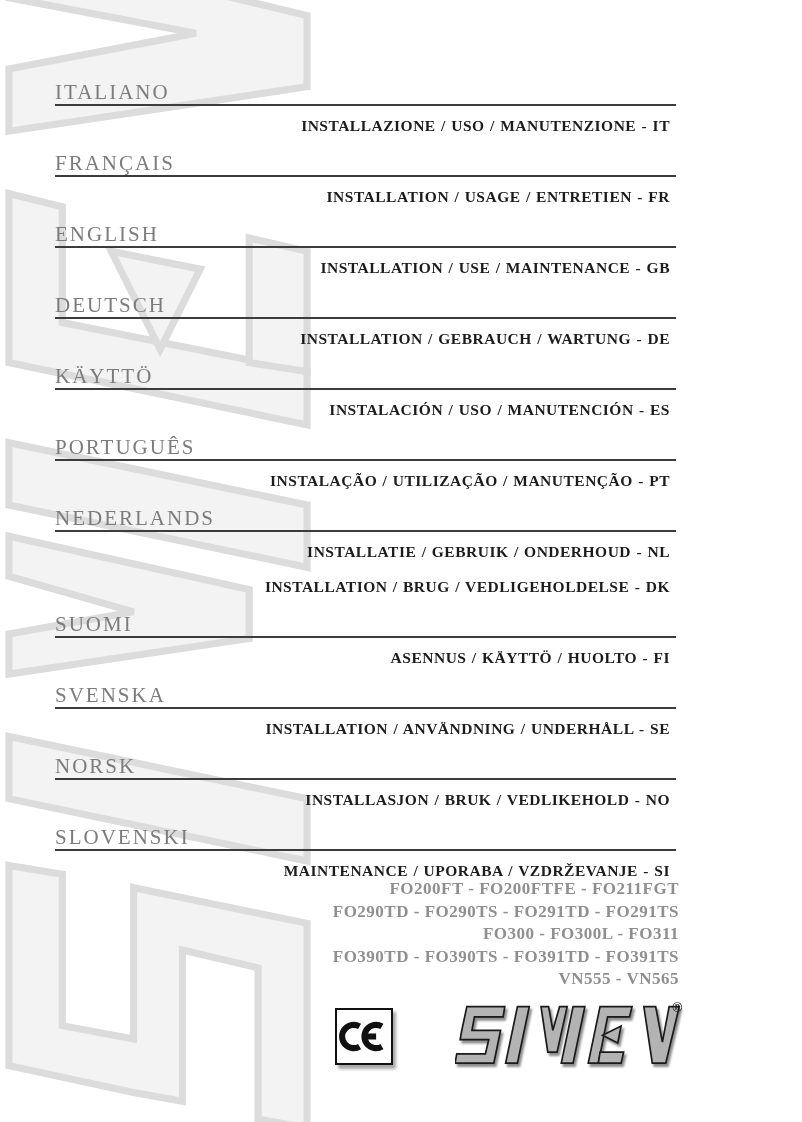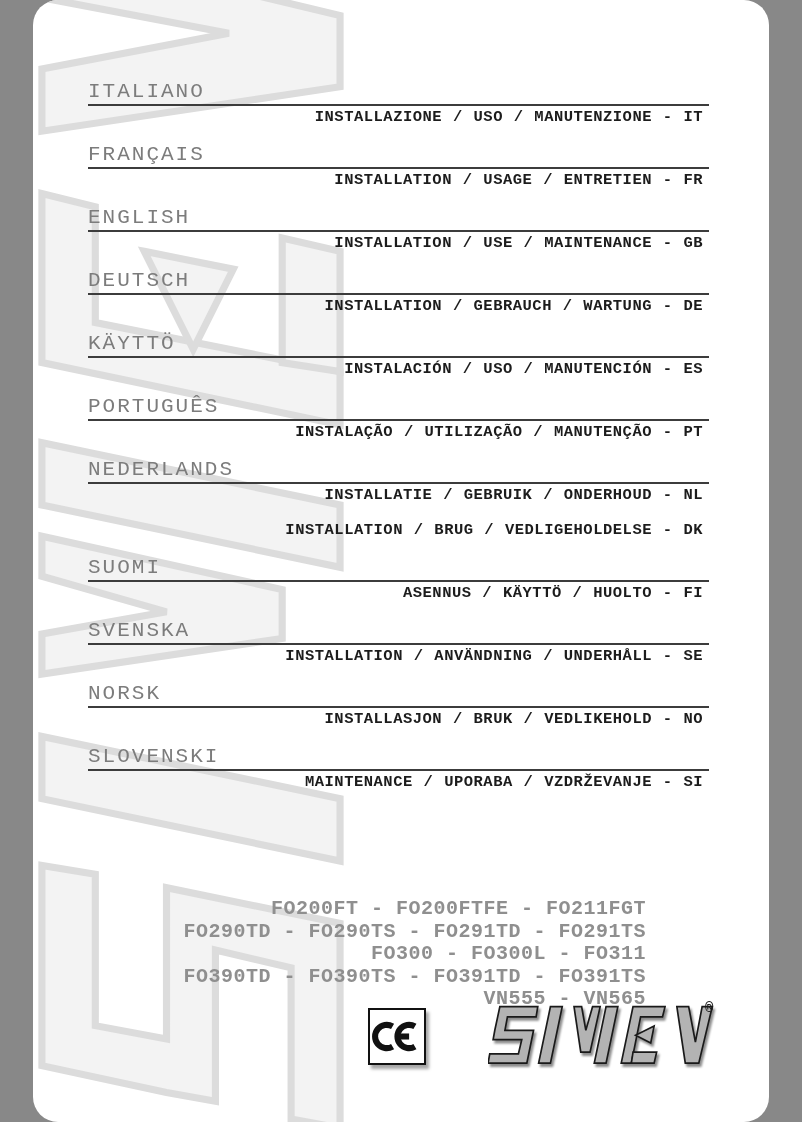--- a/index.html
+++ b/index.html
@@ -1,44 +1,43 @@
 <!DOCTYPE html>
 <html style="--heading: #7c7c7c; --subtitle: #1c1c1c; --models: #8f8f8f; --rule: #3c3c3c; --wm-fill: #f3f3f3; --wm-stroke: #dcdcdc; --logo-fill: #b3b3b3; --logo-stroke: #1a1a1a;"><head>
 <meta charset="utf-8">
 <style>
   :root{
     --heading:#7c7c7c; --subtitle:#1c1c1c; --models:#8f8f8f; --rule:#3c3c3c;
     --wm-fill:#f3f3f3; --wm-stroke:#dcdcdc; --logo-fill:#b3b3b3; --logo-stroke:#1a1a1a;
   }
   html,body{margin:0;padding:0;background:#888;}
   .page{
-    position:relative; width:736px; height:1122px; background:#ffffff;
+    position:relative; width:802px; height:1122px; background:#ffffff;
     overflow:hidden; margin:0 auto;
-    font-family:Liberation Mono, monospace;
-    border-radius:25px;
+    font-family:Liberation Serif, serif;
   }
   
   .watermark{position:absolute; left:0; top:0; pointer-events:none;}
   .wm-use{fill:var(--wm-fill); stroke:var(--wm-stroke); stroke-width:1.6;}
   
   .lang-list{position:absolute; left:55px; top:80px; width:621px;}
   .lang-block{margin-bottom:16px;}
   .lang-heading{
     font-size:21px; line-height:24px; letter-spacing:2px; font-weight:400;
     color:var(--heading); border-bottom:2px solid var(--rule); padding-bottom:0;
   }
   .lang-subtitle{
-    margin-top:2px; font-size:15.5px; line-height:19px; font-weight:bold;
+    margin-top:10px; font-size:15.5px; line-height:19px; font-weight:bold;
     letter-spacing:0.5px; word-spacing:1px; text-align:right; padding-right:6px;
     color:var(--subtitle);
   }
   
   .models{
-    position:absolute; top:898px; right:123px; text-align:right;
-    color:var(--models); font-weight:bold; font-size:20px; line-height:22.5px;
+    position:absolute; top:878px; right:123px; text-align:right;
+    color:var(--models); font-weight:bold; font-size:17px; line-height:22.5px;
     letter-spacing:0.5px;
   }
   
   .ce-box{
     position:absolute; left:335px; top:1008px; width:58px; height:57px;
     background:#fff; border:2px solid #111; box-sizing:border-box;
     box-shadow:3px 4px 3px rgba(0,0,0,0.35);
   }
   .ce-box svg{display:block; width:100%; height:100%;}
   .ce-stroke{stroke:#111; stroke-width:6.5; fill:none; stroke-linecap:butt;}

